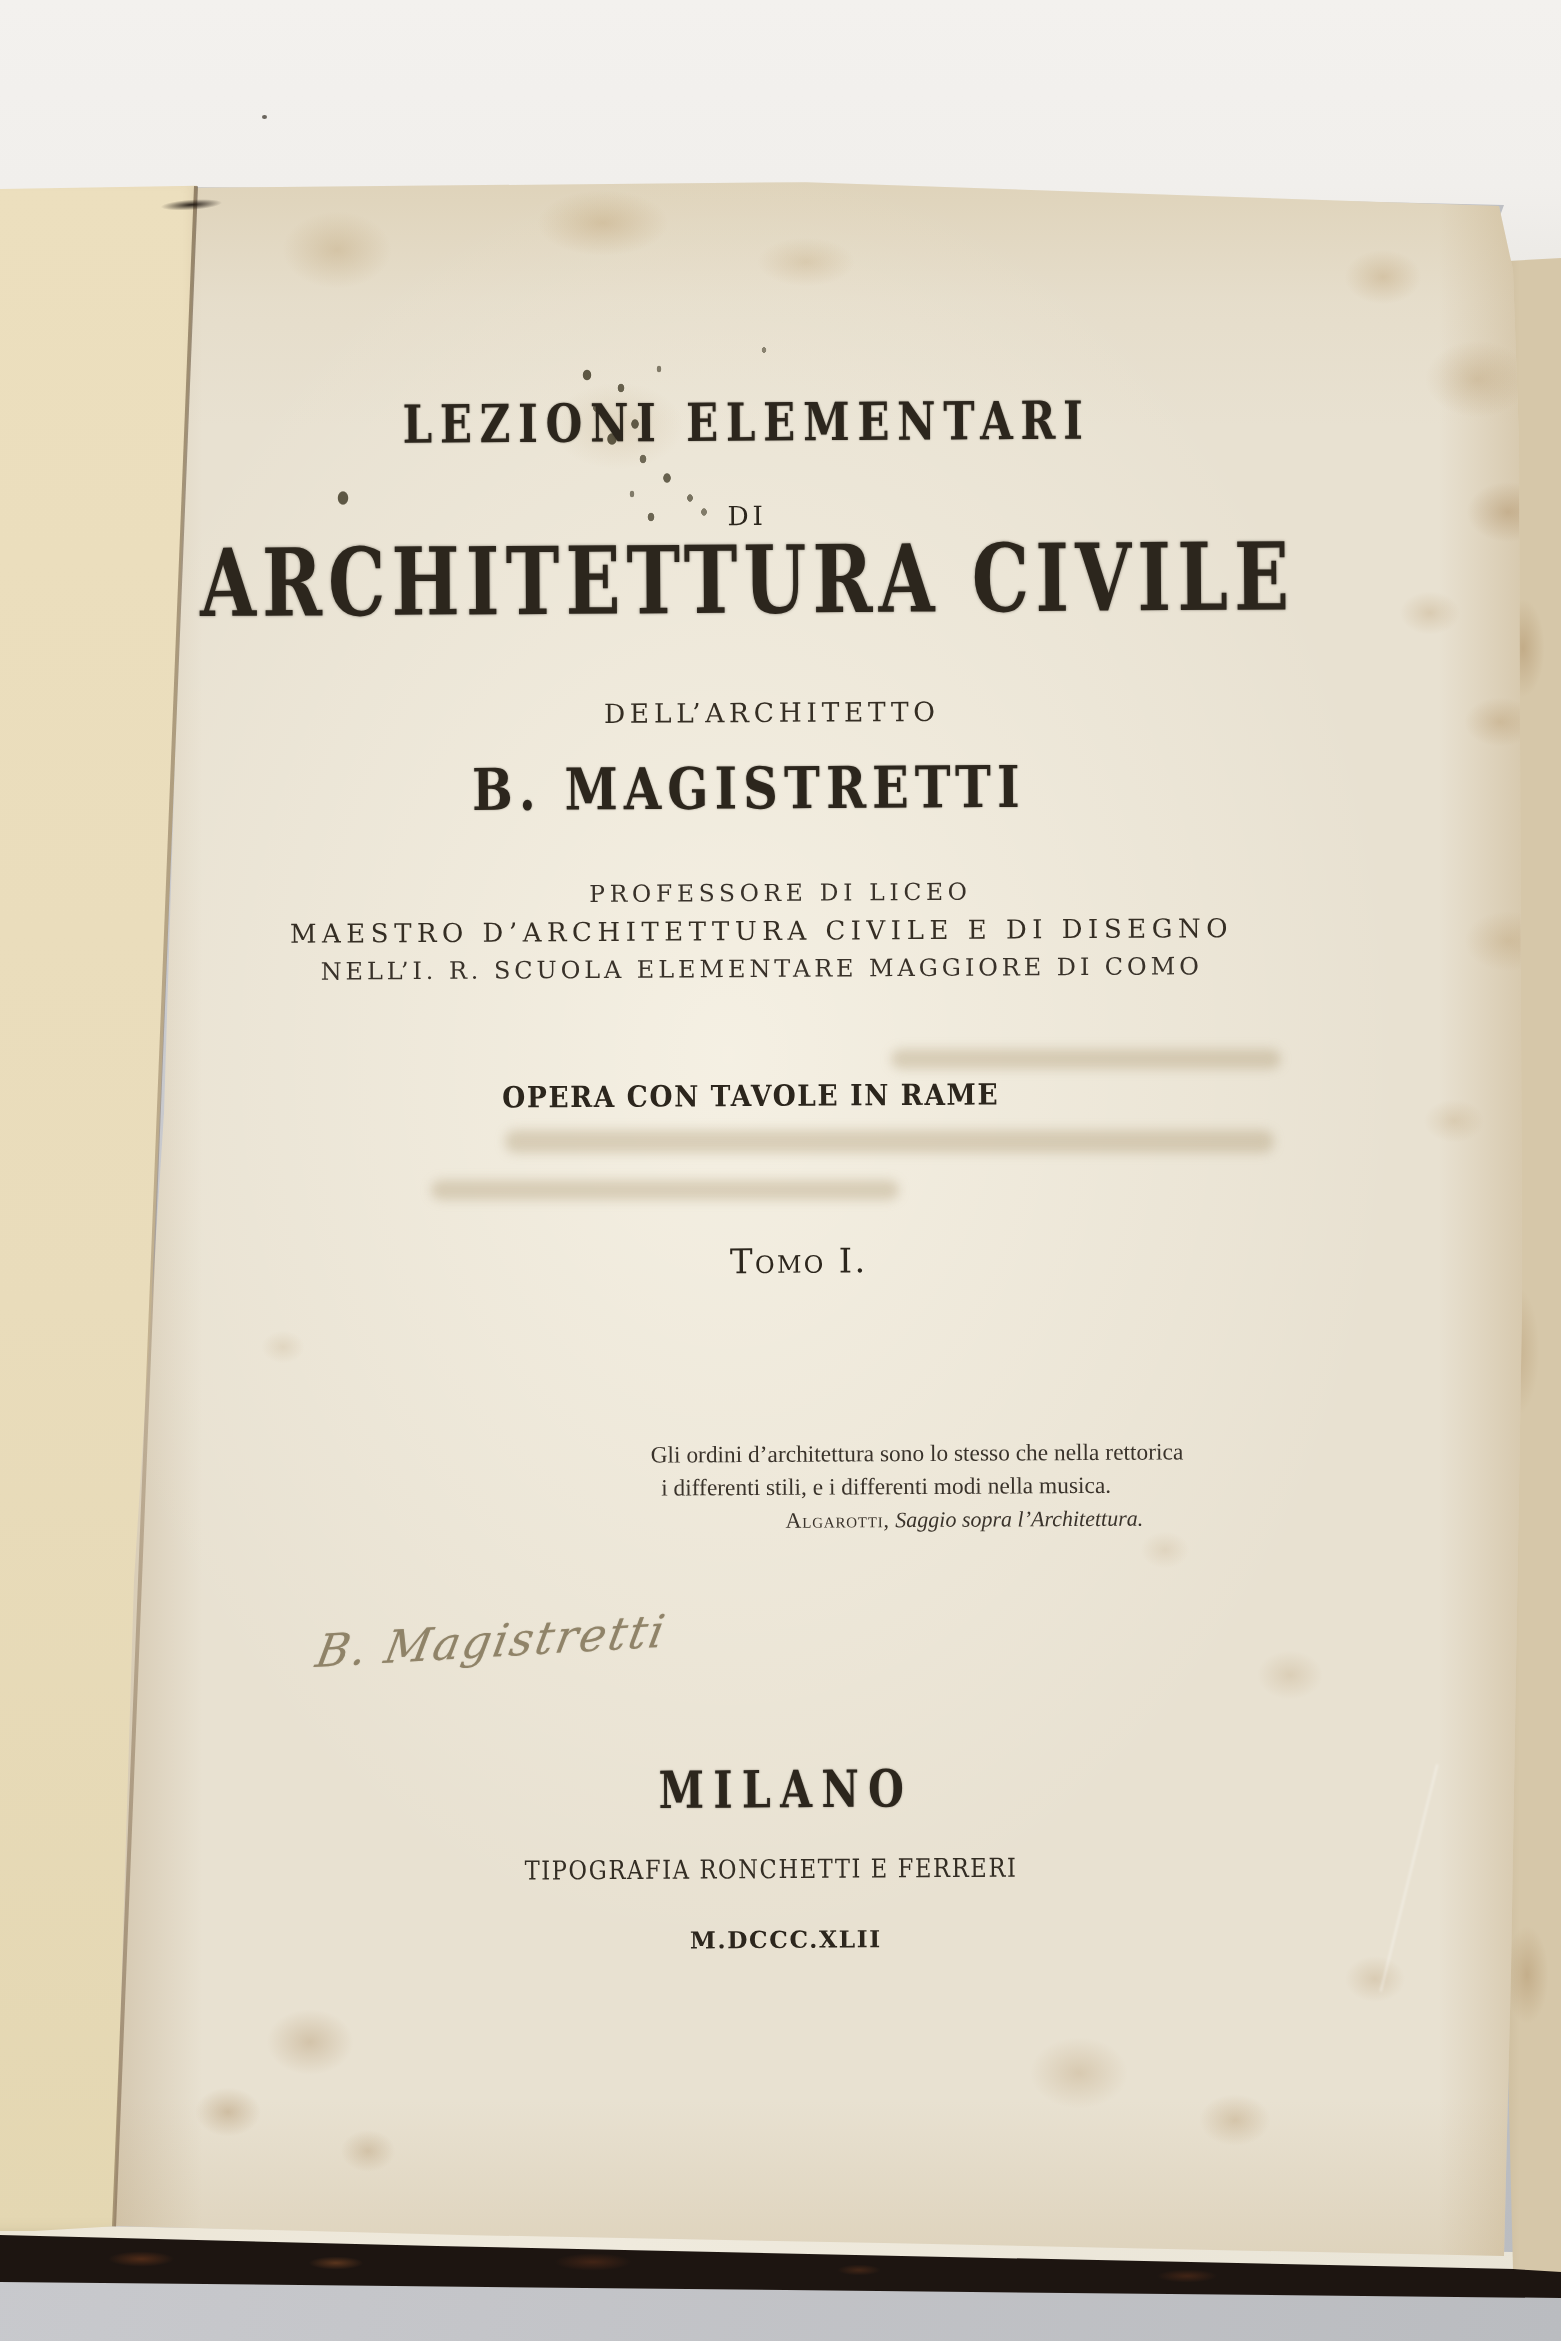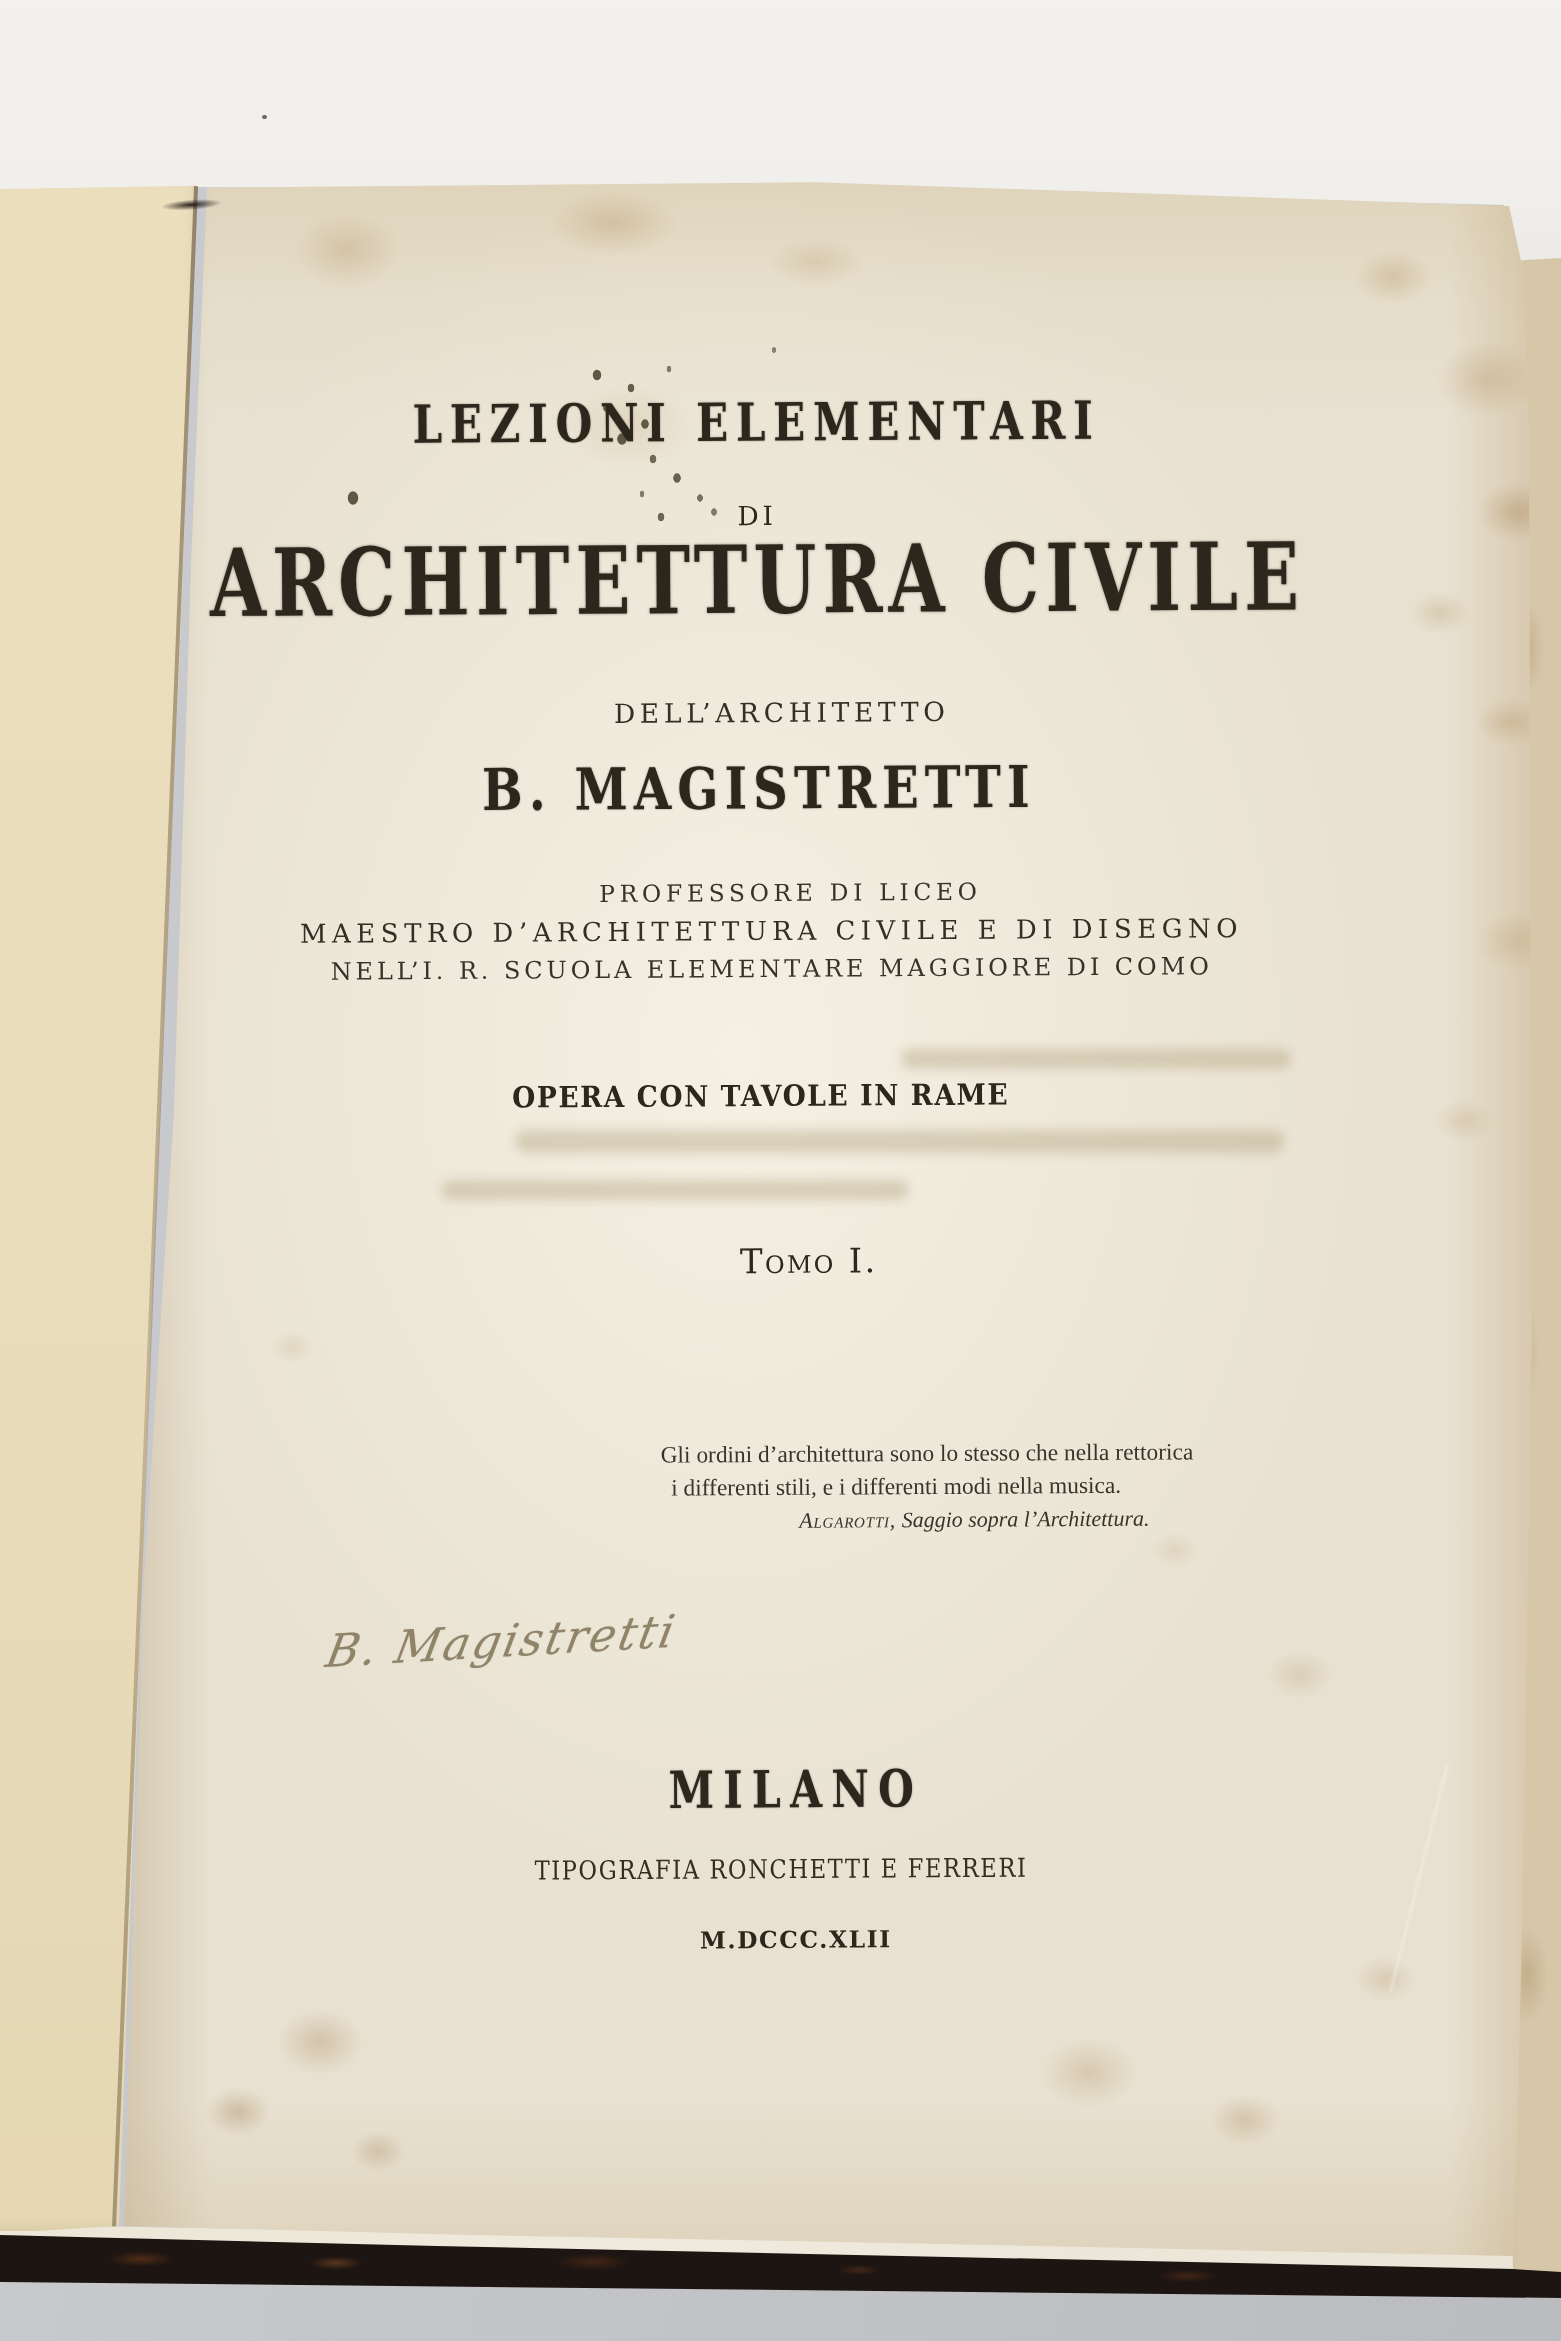--- a/index.html
+++ b/index.html
@@ -56,21 +56,21 @@
     transform-origin:top left; transform:rotate(2.3deg);
     background:linear-gradient(180deg,rgba(70,50,28,.5),rgba(110,80,45,.28) 60%,rgba(90,65,38,.45));
   }
   .binding-tuft{
     position:absolute; left:151px; top:198px; width:81px; height:17px;
     background:radial-gradient(41px 7px at 50% 40%, rgba(22,15,10,.9), rgba(22,15,10,0) 75%);
     transform:rotate(-4deg);
   }
   
   .title-page{
-    position:absolute; left:113px; top:176px; width:1421px; height:2092px;
+    position:absolute; left:103px; top:176px; width:1421px; height:2092px;
     background-color:#e8e1d1;
     background-image:
       radial-gradient(937px 1249px at 44% 42%, rgba(255,252,242,.55), rgba(255,252,242,0) 72%),
       linear-gradient(180deg, rgba(201,178,132,.30) 0%, rgba(201,178,132,.08) 6%, rgba(0,0,0,0) 12%),
       linear-gradient(0deg, rgba(190,165,120,.25) 0%, rgba(190,165,120,0) 8%),
       linear-gradient(90deg, rgba(160,130,85,.30) 0%, rgba(160,130,85,0) 7%),
       linear-gradient(270deg, rgba(180,150,100,.32) 0%, rgba(180,150,100,0) 6%);
     clip-path:polygon(94px 11.7px,703px 6.2px,1396px 30px,1410px 94px,1416px 265px,1419px 1132px,1408px 1796px,1401px 2080px,781px 2067px,359px 2059px,11px 2050px,31px 1405px,61px 937px,78px 390px);
   }
   .foxing-stains{
@@ -143,21 +143,21 @@
   .l-role3       {top:779px;  font-size:24px; letter-spacing:3.9px;  transform:translateX(11.7px); color:#39322a;}
   .l-opera       {top:904px; font-size:26.5px; font-weight:bold; letter-spacing:1.6px;}
   .l-opera .stretch{transform:scaleY(1.1);}
   .l-tomo        {top:1065px; font-size:34px; font-variant:small-caps; letter-spacing:2.3px; transform:translateX(47px);}
   .epigraph{position:absolute; left:328px; top:1265px; width:781px; color:#3a332b;
             font-family:"Liberation Serif","DejaVu Serif",serif;}
   .epi-line{position:absolute; left:0; width:100%; text-align:center; white-space:nowrap;}
   .epi-1{top:0;    font-size:23.4px;}
   .epi-2{top:33px; font-size:23.4px; transform:translateX(-31px);}
   .epi-3{top:67px; font-size:22px; transform:translateX(47px);}
-  .sc{font-variant:small-caps; letter-spacing:0.8px;font-style:italic;}
+  .sc{font-variant:small-caps; letter-spacing:0.8px;}
   .it{font-style:italic;}
   .l-city        {top:1590px; font-size:41px; font-weight:bold; letter-spacing:9.4px; transform:translateX(31px);}
   .l-city .stretch{transform:scaleY(1.25); text-shadow:0 0 1.6px rgba(44,38,29,.55);}
   .l-publisher   {top:1680px; font-size:22.6px; letter-spacing:1.6px; transform:translateX(15.6px); color:#332d24;}
   .l-publisher .stretch{transform:scaleY(1.15);}
   .l-year        {top:1750px; font-size:23.4px; font-weight:bold; letter-spacing:1.6px; transform:translateX(30px);}
   
   .owner-signature{
     position:absolute; left:117px; top:1434px; width:468px;
     font-size:45px; font-style:italic; letter-spacing:2.3px;

